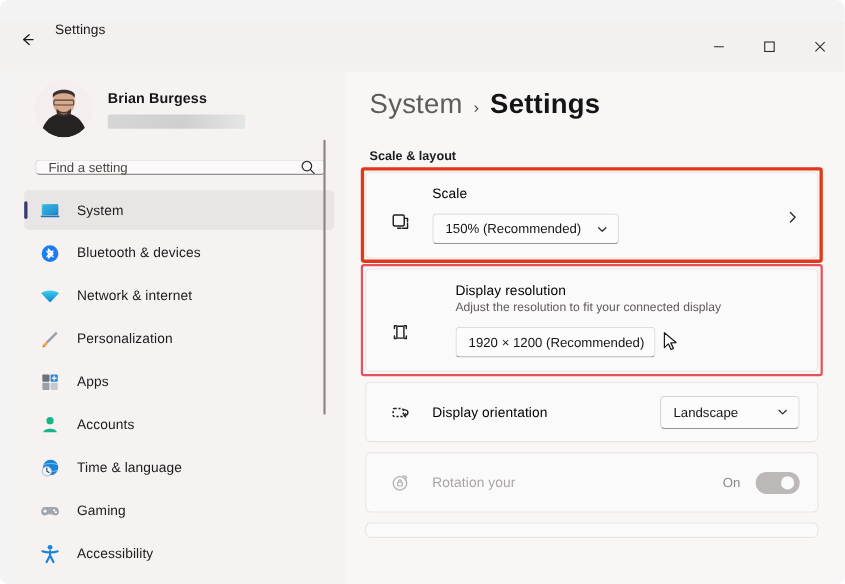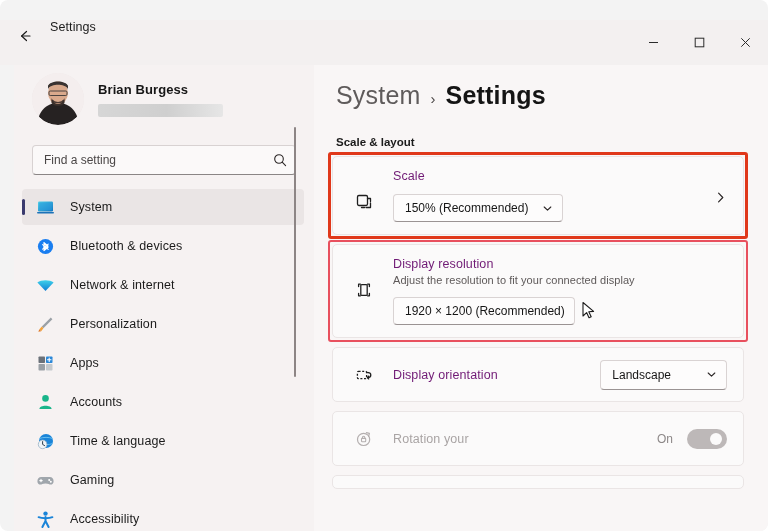--- a/index.html
+++ b/index.html
@@ -103,21 +103,21 @@
     margin-top: 7px;
     width: 125px;
     height: 13px;
     border-radius: 2px;
     background: linear-gradient(90deg,#d6d6d6 0%, #cfcfcf 55%, #e6e6e6 100%);
     filter: blur(0.6px);
   }
 
   .search-wrap { padding: 6px 18px 0 18px; }
   .search-box {
-    height: 30px;
+    height: 14px;
     background: #fbf9f9;
     border: 1px solid #d8d2d2;
     border-bottom-color: #8a8585;
     border-radius: 4px;
     display: flex;
     align-items: center;
     padding: 0 8px 0 11px;
   }
   .search-box input {
     flex: 1;
@@ -240,21 +240,21 @@
   }
   .row-ico {
     width: 30px; flex: 0 0 30px;
     display: flex; align-items: center; justify-content: center;
     color: #1f1f1f;
     margin-right: 14px;
   }
   .row-body { flex: 1; }
   .row-title {
     font-size: 12.5px;
-    color: #701a75;
+    color: #000000;
     letter-spacing: .1px;
   }
   .row-sub {
     font-size: 11px;
     color: #5e5959;
     margin-top: 3px;
     letter-spacing: .05px;
   }
   .chevron-right {
     color: #2b2626;
@@ -283,21 +283,21 @@
   }
   .combo-arrow { color: #2b2626; display: flex; align-items: center; }
 
   .card-scale { padding: 10px 0 12px 0; }
   .card-scale .row { align-items: flex-start; min-height: 0; padding-top: 2px; }
   .card-scale .row-ico { margin-top: 22px; }
   .card-scale .chevron-right { margin-top: 22px; }
   .scale-combo-wrap { margin-top: 11px; }
 
   .card-res { padding: 10px 0 12px 0; }
-  .card-res .row { align-items: flex-start; min-height: 0; padding-top: 2px; }
+  .card-res .row { align-items: center; min-height: 0; padding-top: 2px; gap: 21px; }
   .card-res .row-ico { margin-top: 22px; }
   .res-combo-wrap { margin-top: 11px; position: relative; }
 
   .cursor-arrow {
     position: absolute;
     left: 188px;
     top: 4px;
     pointer-events: none;
   }
 

